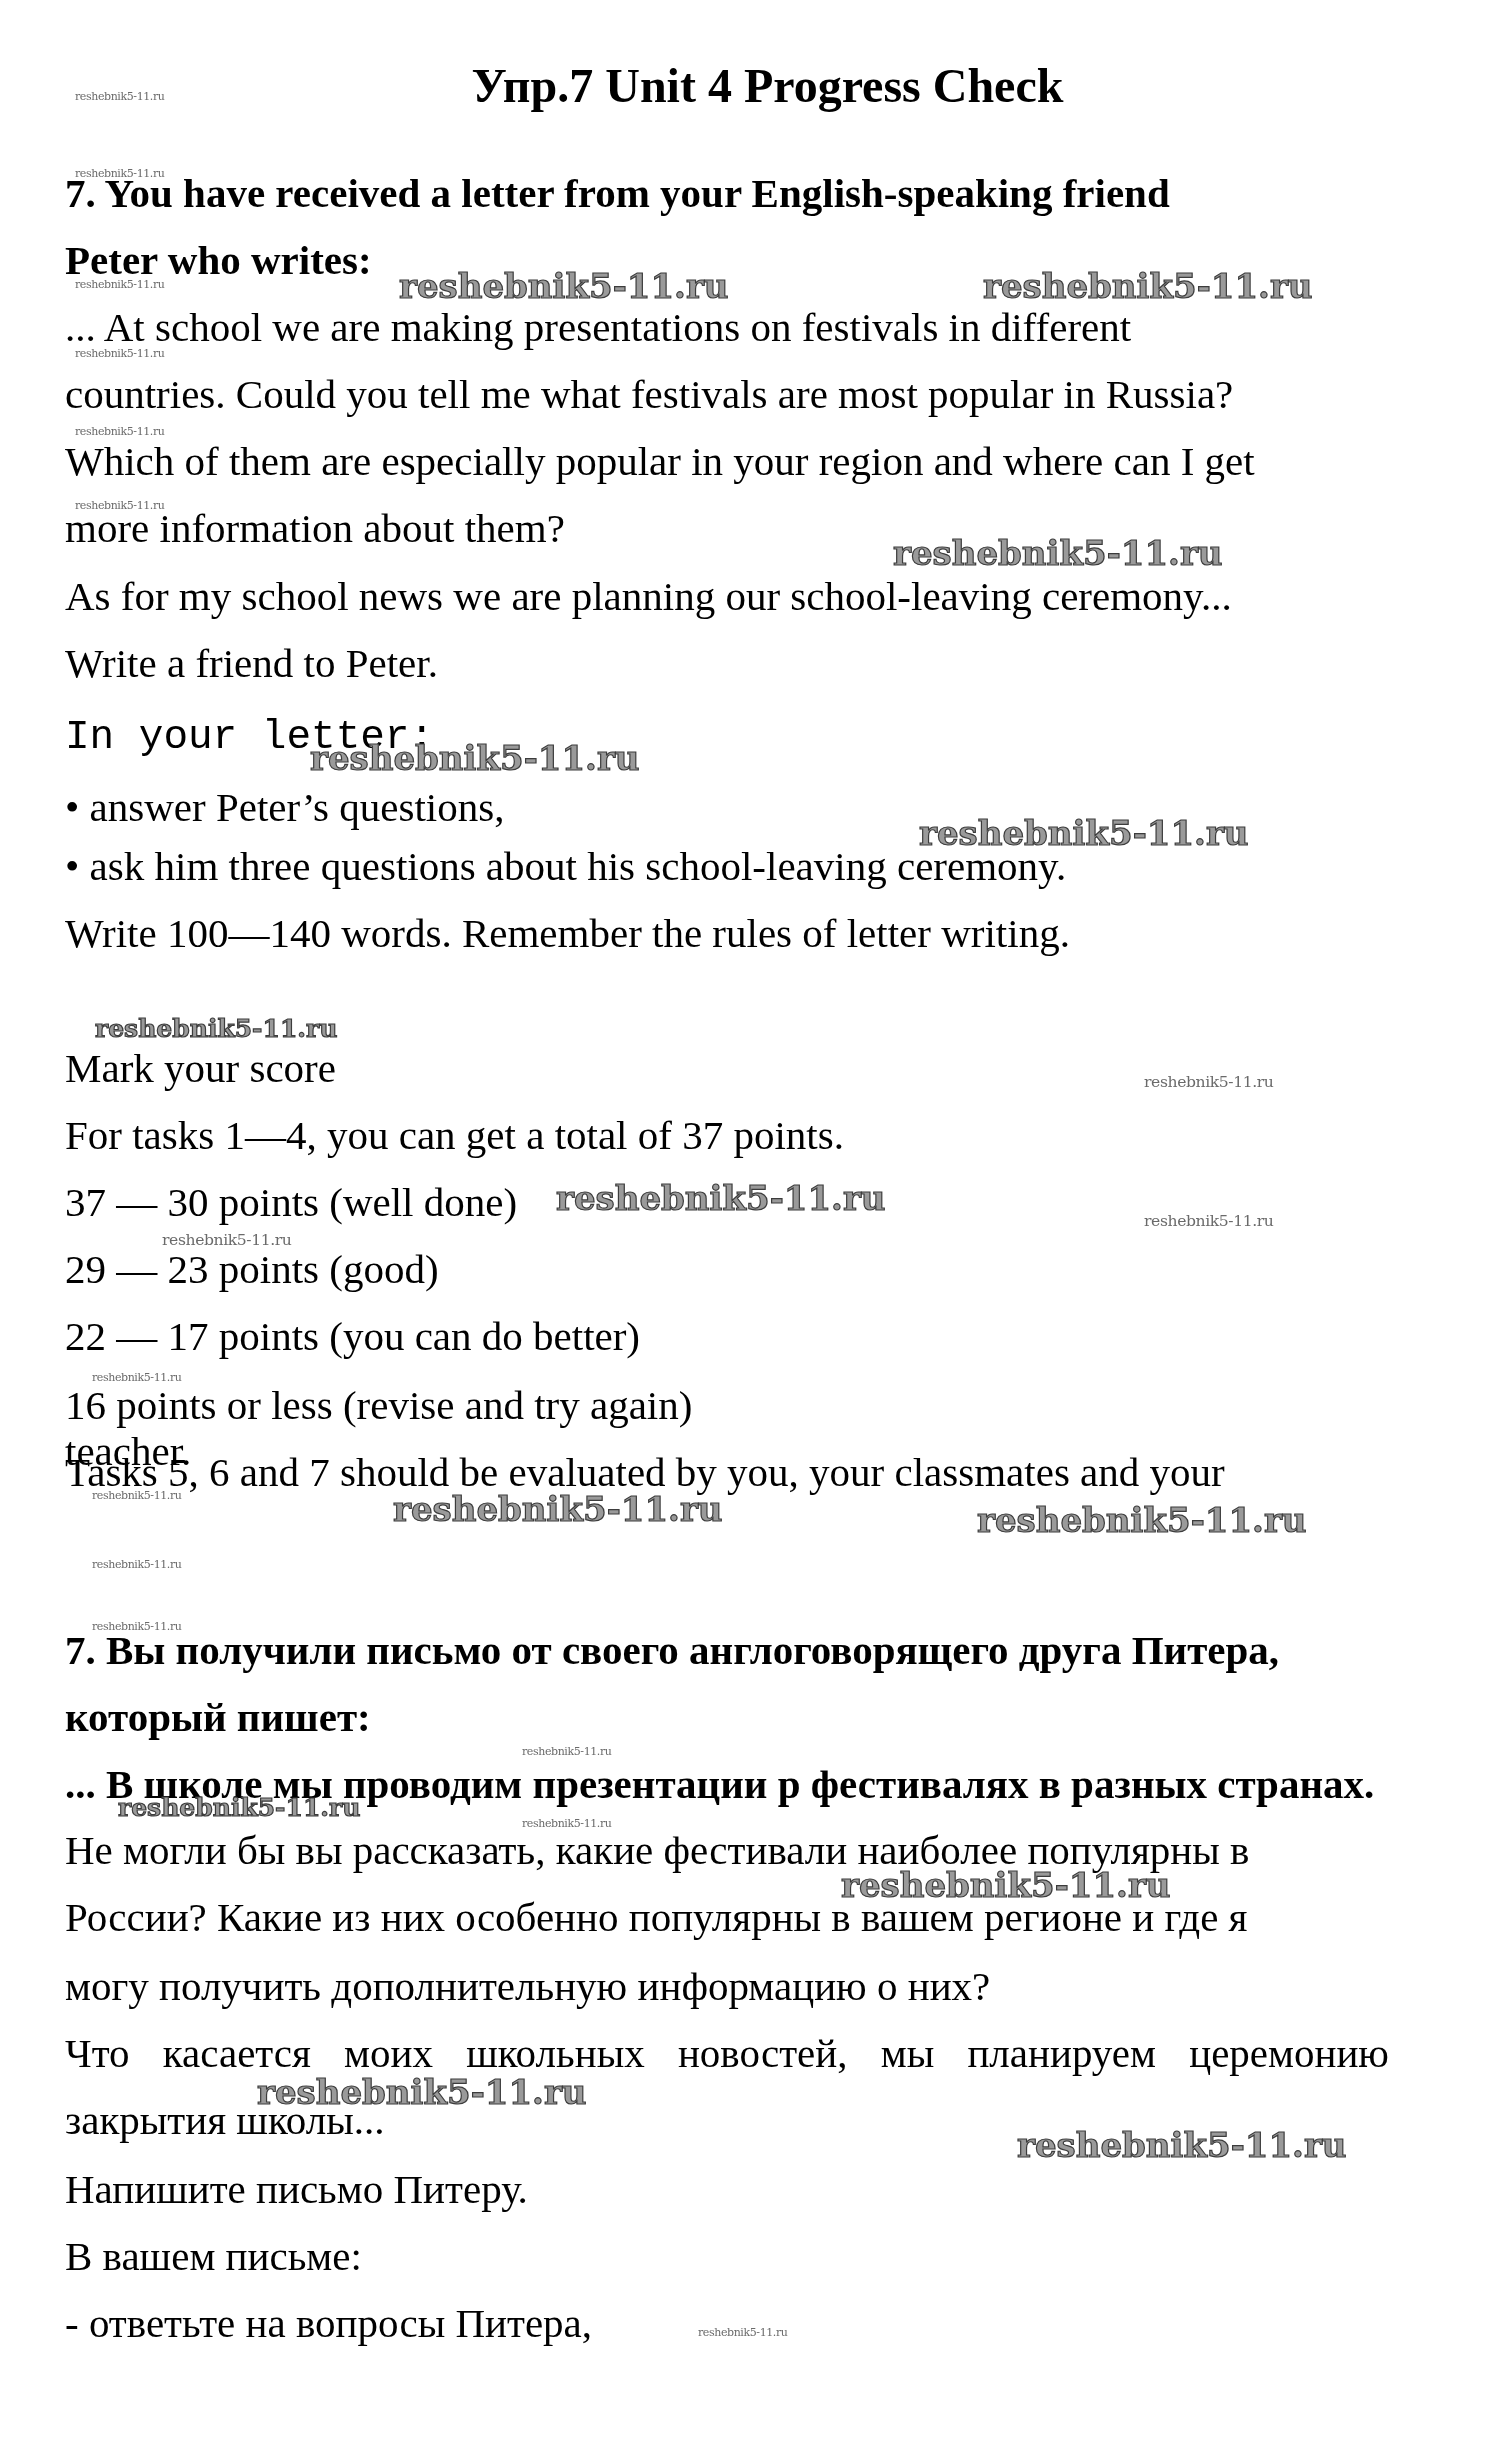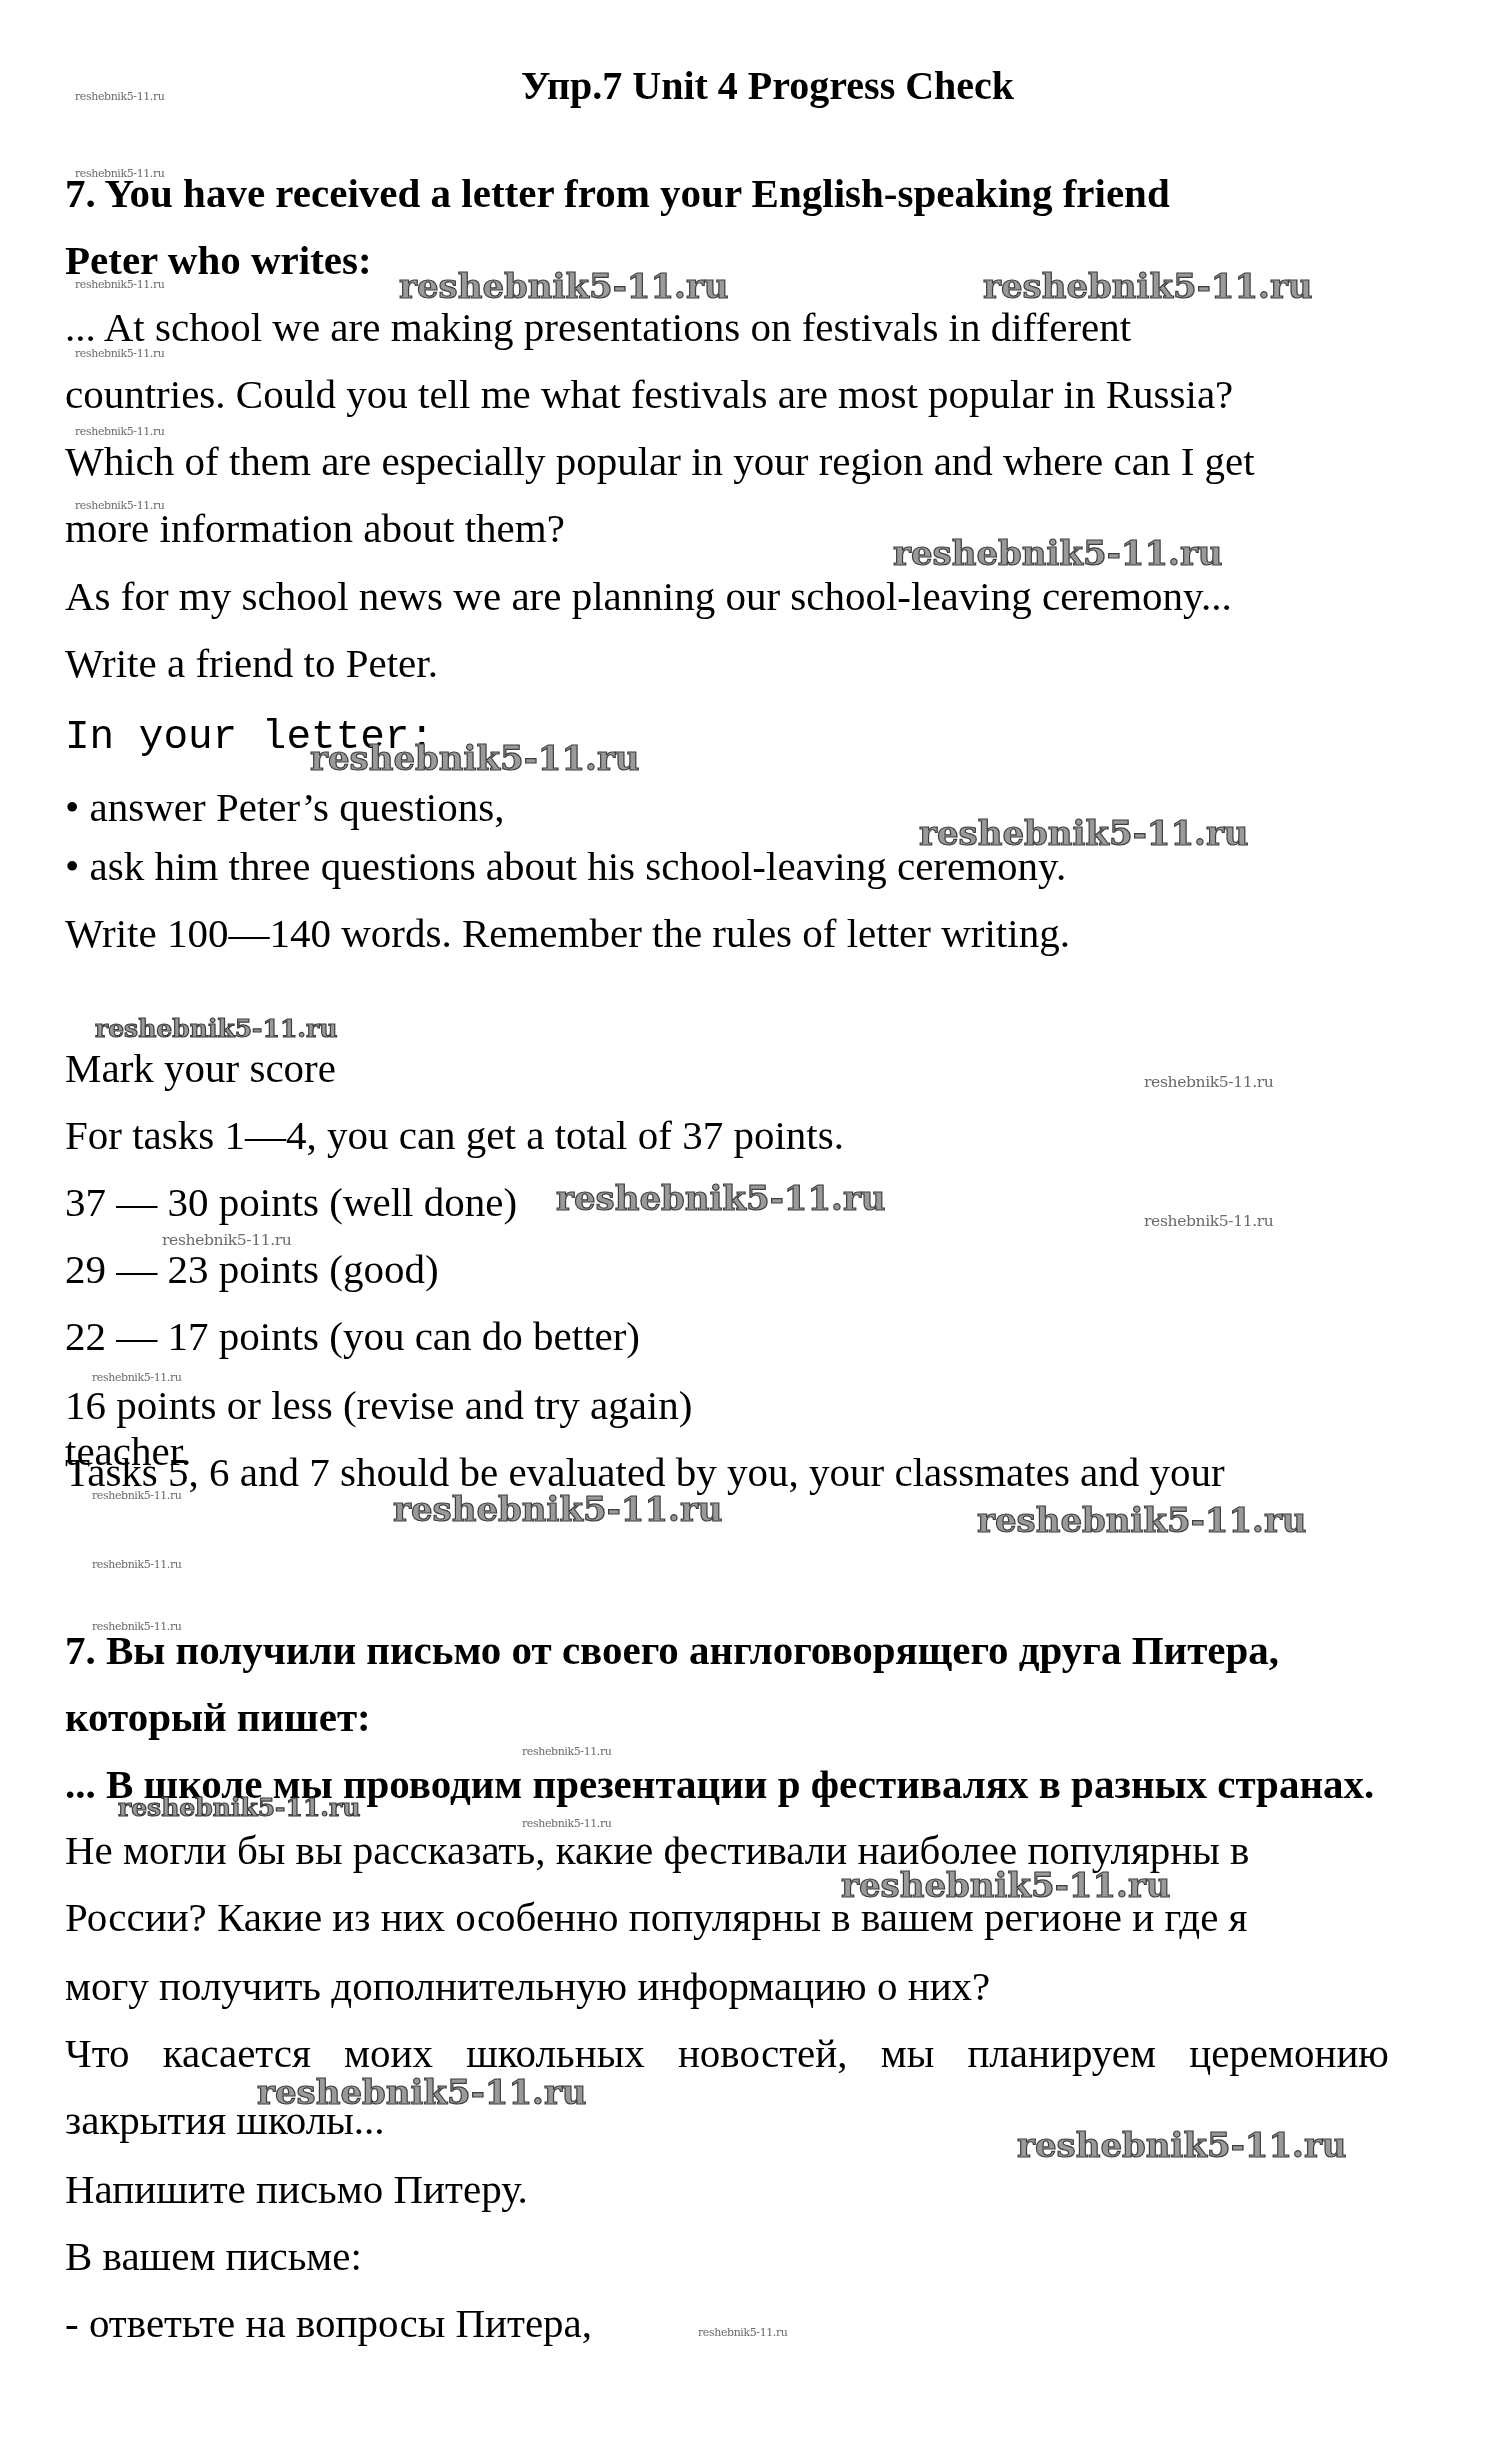--- a/index.html
+++ b/index.html
@@ -7,21 +7,21 @@
     width: 1504px; height: 2462px; position: relative; overflow: hidden;
     font-family: "Liberation Serif", "DejaVu Serif", serif; color: #000;
   }
   .line {
     position: absolute; left: 65px; font-size: 41px; line-height: 47px;
     white-space: nowrap; transform-origin: left top; transform: scaleX(1);
   }
   .bold { font-weight: bold; }
   .title {
     position: absolute; left: 0; width: 1504px; top: 61px; text-align: center;
-    font-size: 40px; font-weight: bold; line-height: 50px;
+    font-size: 48px; font-weight: bold; line-height: 50px;
   }
   .title span { display: inline-block; margin-left: 31px; }
   .justify { width: 1324px; text-align: justify; text-align-last: justify; }
   .wm-small {
     position: absolute; font-family: "DejaVu Serif", serif; font-size: 11px;
     color: #6a6a6a; white-space: nowrap; letter-spacing: -0.4px;
   }
   .wm-big {
     position: absolute; font-family: "DejaVu Serif", serif; font-weight: bold;
     font-size: 34px; color: #9a9a9a; white-space: nowrap;

